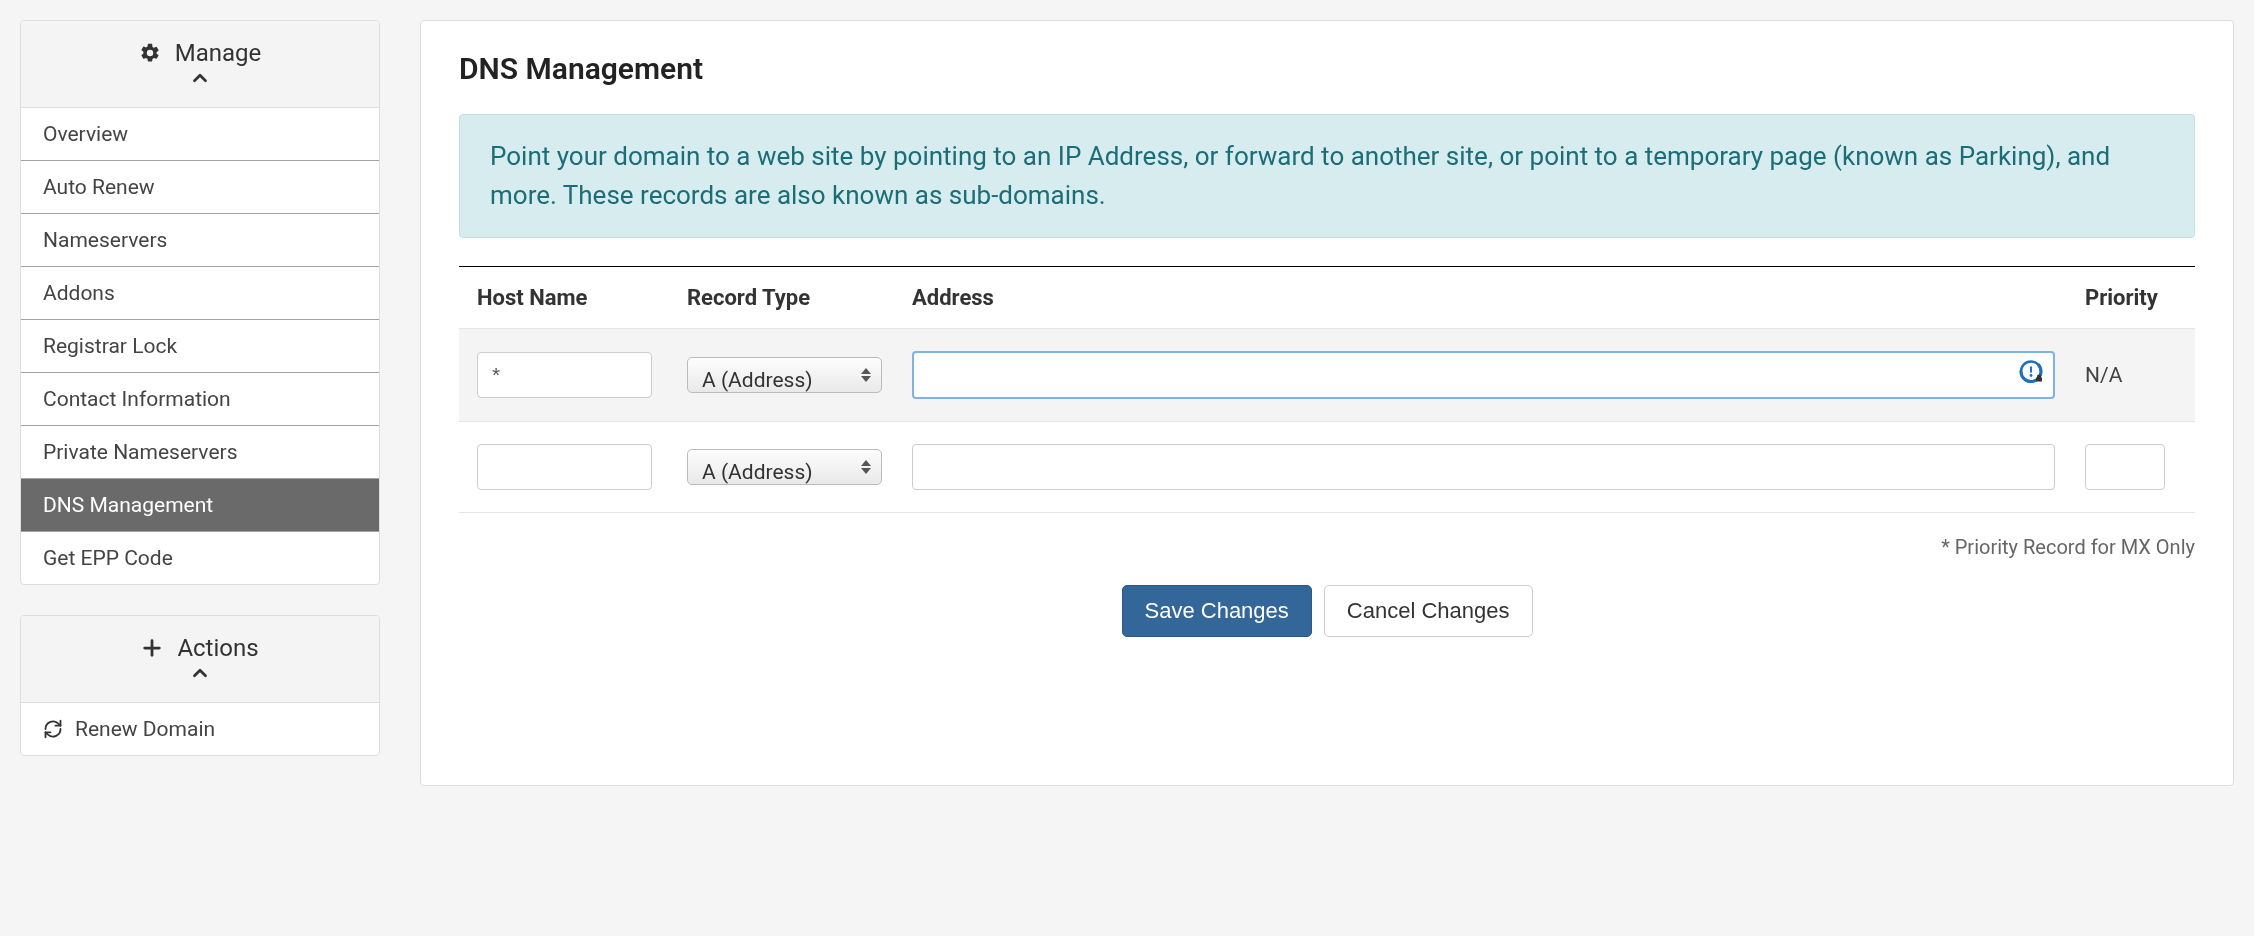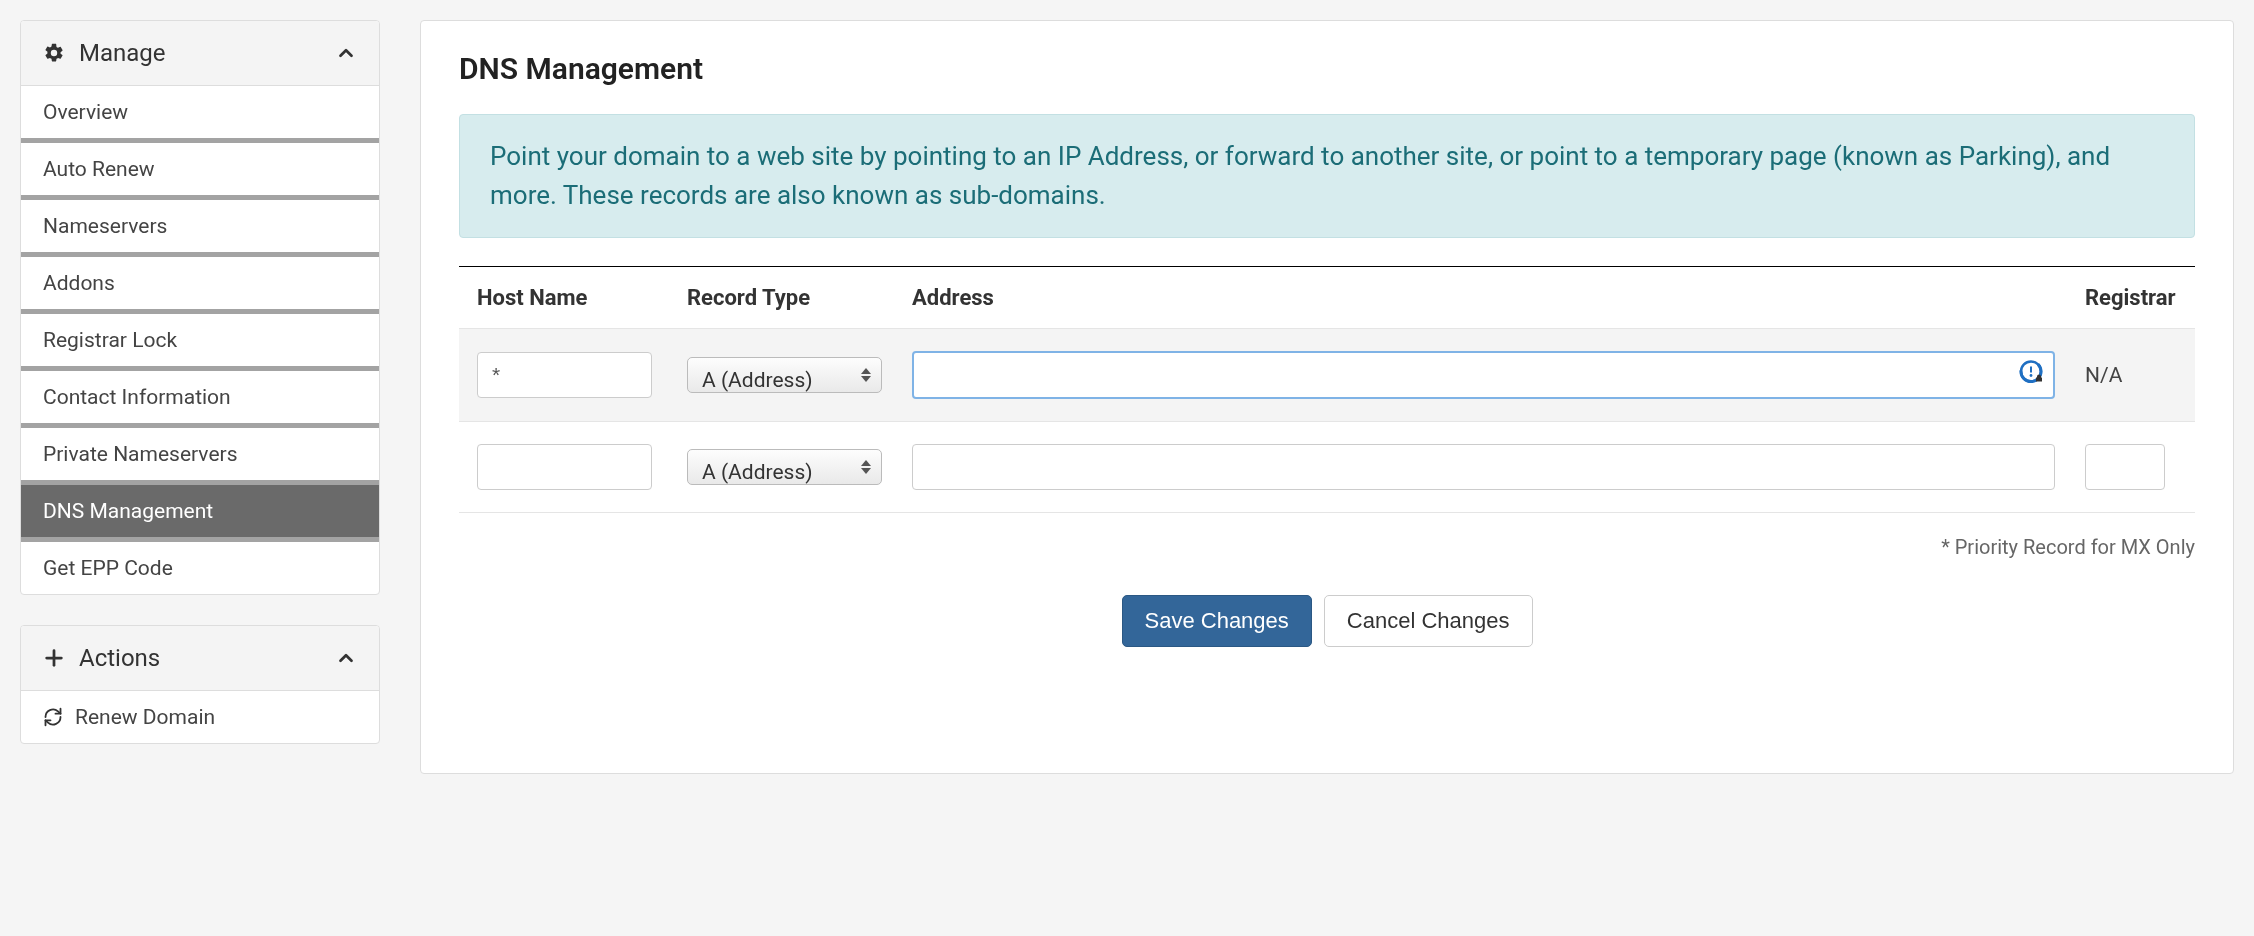--- a/index.html
+++ b/index.html
@@ -26,33 +26,34 @@
       overflow: hidden;
     }
     .sidebar-header {
       background: #f4f4f4;
       padding: 18px 22px;
       display: flex;
       align-items: center;
       justify-content: space-between;
       cursor: pointer;
       border-bottom: 1px solid #ddd;
+      flex-direction: column;
     }
     .sidebar-header-left {
       display: flex;
       align-items: center;
       gap: 14px;
     }
     .sidebar-header-title {
       font-size: 24px;
       color: #333;
     }
     .sidebar-item {
       padding: 14px 22px;
-      border-bottom: 5px solid #a3a3a3;
+      border-bottom: 1px solid #a3a3a3;
       cursor: pointer;
       color: #444;
       display: flex;
       align-items: center;
       gap: 12px;
     }
     .sidebar-item:last-child {
       border-bottom: none;
     }
     .sidebar-item.active {
@@ -184,21 +185,20 @@
       display: flex;
       justify-content: center;
       gap: 12px;
     }
     .btn {
       padding: 12px 22px;
       border-radius: 5px;
       font-size: 22px;
       cursor: pointer;
       border: 1px solid transparent;
-      margin-top: 10px;
     }
     .btn-primary {
       background: #336699;
       color: #fff;
       border-color: #2b5884;
     }
     .btn-default {
       background: #fff;
       color: #333;
       border-color: #ccc;
@@ -288,21 +288,21 @@
 
   <main class="main">
     <h1 class="page-title">DNS Management</h1>
     <div class="info-box">Point your domain to a web site by pointing to an IP Address, or forward to another site, or point to a temporary page (known as Parking), and more. These records are also known as sub-domains.</div>
 
     <div class="dns-table">
       <div class="dns-header-row">
         <div class="col col-host">Host Name</div>
         <div class="col col-type">Record Type</div>
         <div class="col col-address">Address</div>
-        <div class="col col-priority">Registrar</div>
+        <div class="col col-priority">Priority</div>
       </div>
 
       <div class="dns-data-row highlighted">
         <div class="col col-host">
           <input class="text-input" type="text" value="*" style="">
         </div>
         <div class="col col-type">
           <div class="select-wrap">
             <span>A (Address)</span>
             <span class="select-arrows">

